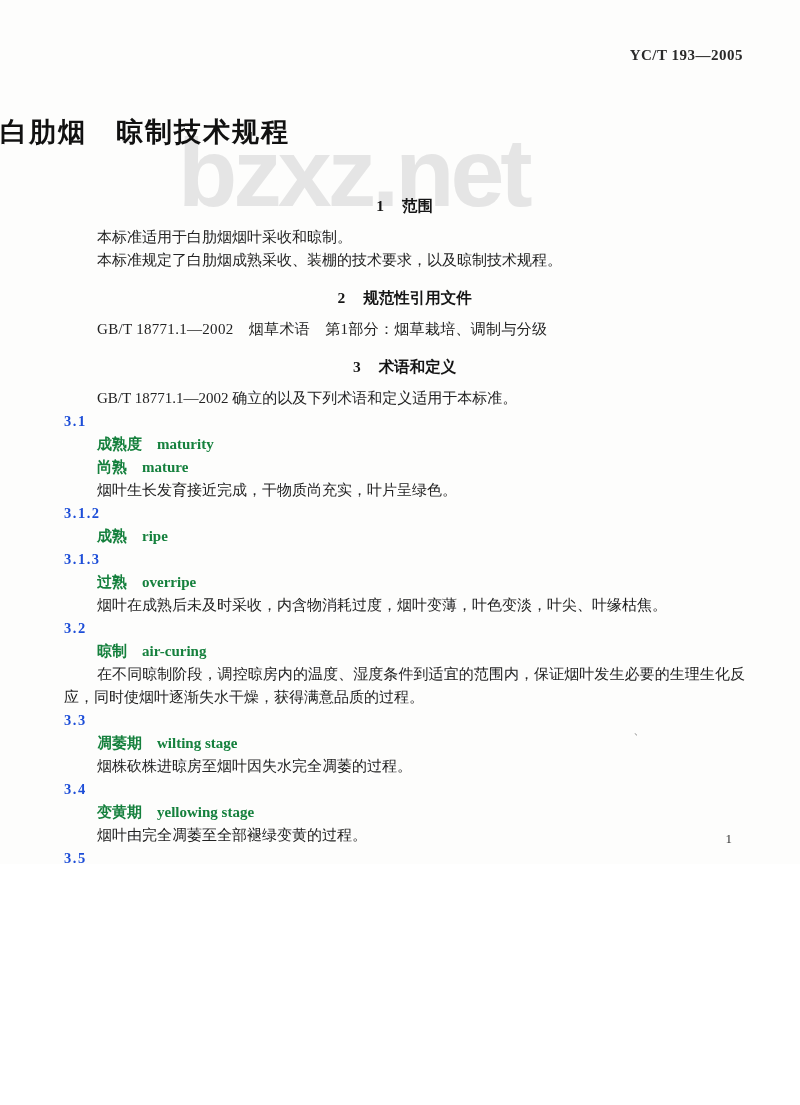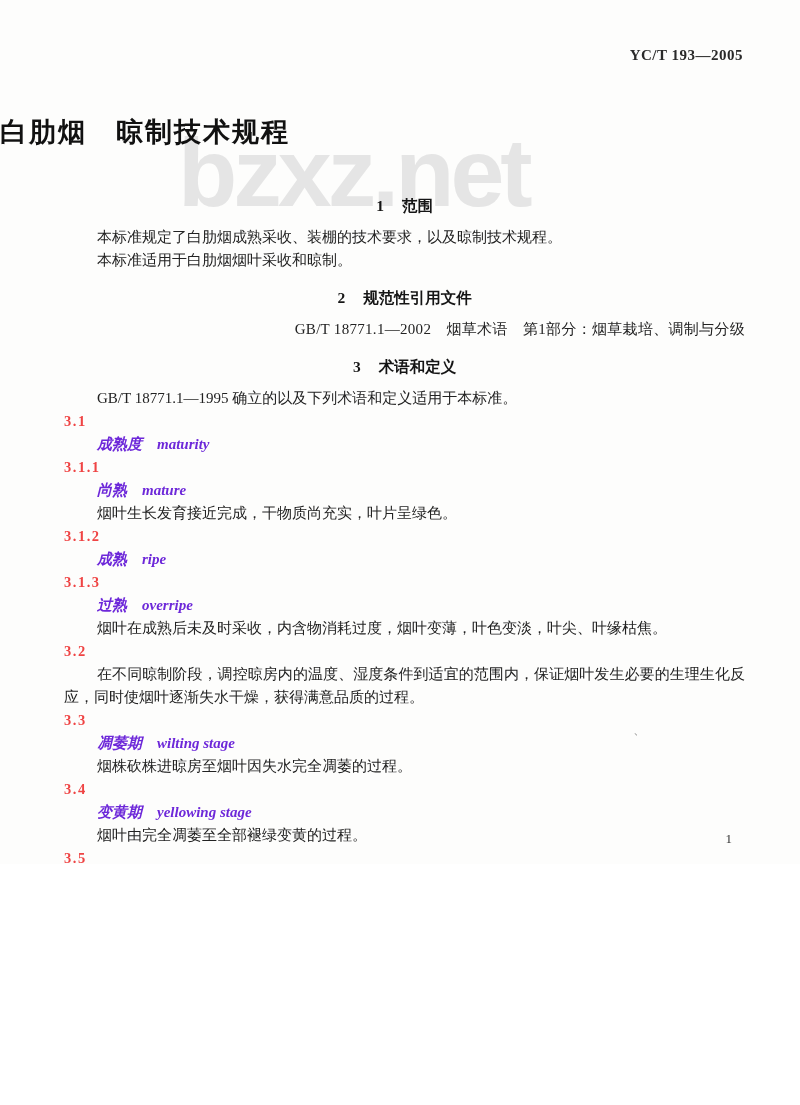--- a/index.html
+++ b/index.html
@@ -71,38 +71,37 @@
   }
   .sec.first { margin-top: 0; }
   .sec .num { margin-right: 18px; }
   .para {
     margin: 0;
     text-indent: 2.2em;
     text-align: justify;
     color: #222222;
   }
   .para.ref {
-    text-align: right;
+    text-align: left;
     letter-spacing: 0.3px;
   }
   .clause {
     margin: 0;
     font-weight: bold;
     font-size: 14.5px;
     letter-spacing: 1.5px;
     line-height: 23px;
-    color: #ef4444;
+    color: #1d4ed8;
   }
   .term-line {
     margin: 0;
     text-indent: 2.2em;
     font-weight: bold;
     line-height: 23px;
-    color: #6d28d9;
-    font-style: italic;
+    color: #15803d;
   }
   .term-line .en { margin-left: 15px; }
   .stray-mark {
     position: absolute;
     left: 633px;
     top: 721px;
     font-size: 13px;
     color: #8f8f8f;
     z-index: 1;
   }
@@ -124,57 +123,57 @@
 
   <div class="watermark">bzxz.net</div>
 
   <h1 class="doc-title">白肋烟　晾制技术规程</h1>
 
   <div class="body">
 
     <h2 class="sec first">
       <span class="num">1</span><span class="txt">范围</span>
     </h2>
+    <p class="para">本标准适用于白肋烟烟叶采收和晾制。</p>
     <p class="para">本标准规定了白肋烟成熟采收、装棚的技术要求，以及晾制技术规程。</p>
-    <p class="para">本标准适用于白肋烟烟叶采收和晾制。</p>
 
     <h2 class="sec">
       <span class="num">2</span><span class="txt">规范性引用文件</span>
     </h2>
     <p class="para ref">GB/T 18771.1—2002　烟草术语　第1部分：烟草栽培、调制与分级</p>
 
     <h2 class="sec">
       <span class="num">3</span><span class="txt">术语和定义</span>
     </h2>
-    <p class="para">GB/T 18771.1—1995 确立的以及下列术语和定义适用于本标准。</p>
+    <p class="para">GB/T 18771.1—2002 确立的以及下列术语和定义适用于本标准。</p>
 
     <div class="term">
       <p class="clause">3.1</p>
       <p class="term-line"><span class="cn">成熟度</span><span class="en">maturity</span></p>
     </div>
 
     <div class="term">
-      <p class="clause">3.1.1</p>
       <p class="term-line"><span class="cn">尚熟</span><span class="en">mature</span></p>
       <p class="para">烟叶生长发育接近完成，干物质尚充实，叶片呈绿色。</p>
     </div>
 
     <div class="term">
       <p class="clause">3.1.2</p>
       <p class="term-line"><span class="cn">成熟</span><span class="en">ripe</span></p>
     </div>
 
     <div class="term">
       <p class="clause">3.1.3</p>
       <p class="term-line"><span class="cn">过熟</span><span class="en">overripe</span></p>
       <p class="para">烟叶在成熟后未及时采收，内含物消耗过度，烟叶变薄，叶色变淡，叶尖、叶缘枯焦。</p>
     </div>
 
     <div class="term">
       <p class="clause">3.2</p>
+      <p class="term-line"><span class="cn">晾制</span><span class="en">air-curing</span></p>
       <p class="para">在不同晾制阶段，调控晾房内的温度、湿度条件到适宜的范围内，保证烟叶发生必要的生理生化反应，同时使烟叶逐渐失水干燥，获得满意品质的过程。</p>
     </div>
 
     <div class="term">
       <p class="clause">3.3</p>
       <p class="term-line"><span class="cn">凋萎期</span><span class="en">wilting stage</span></p>
       <p class="para">烟株砍株进晾房至烟叶因失水完全凋萎的过程。</p>
     </div>
 
     <div class="term">

